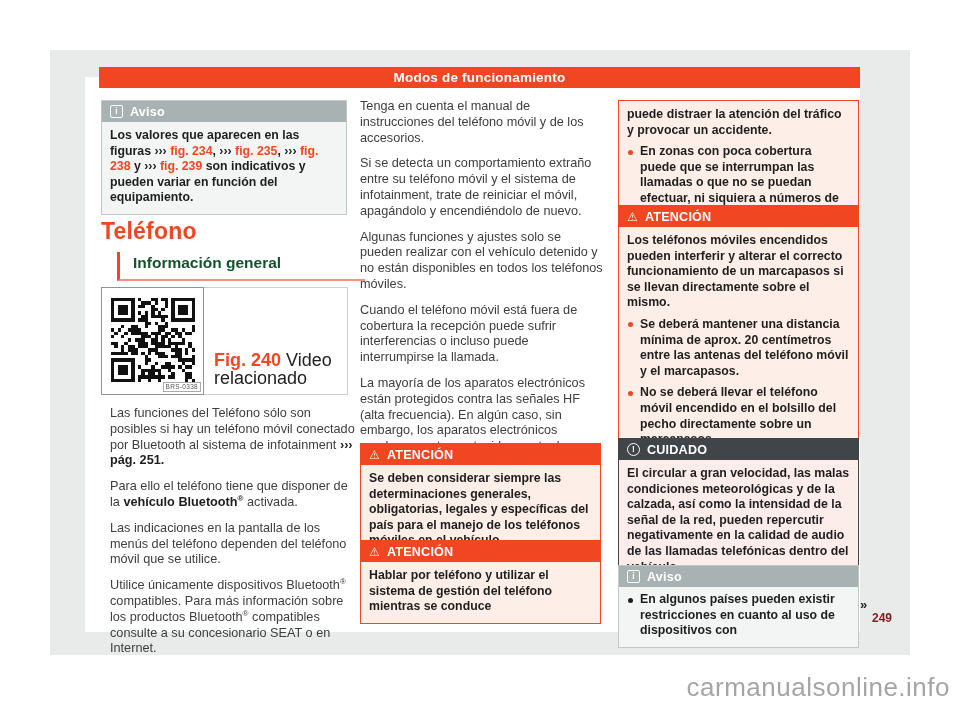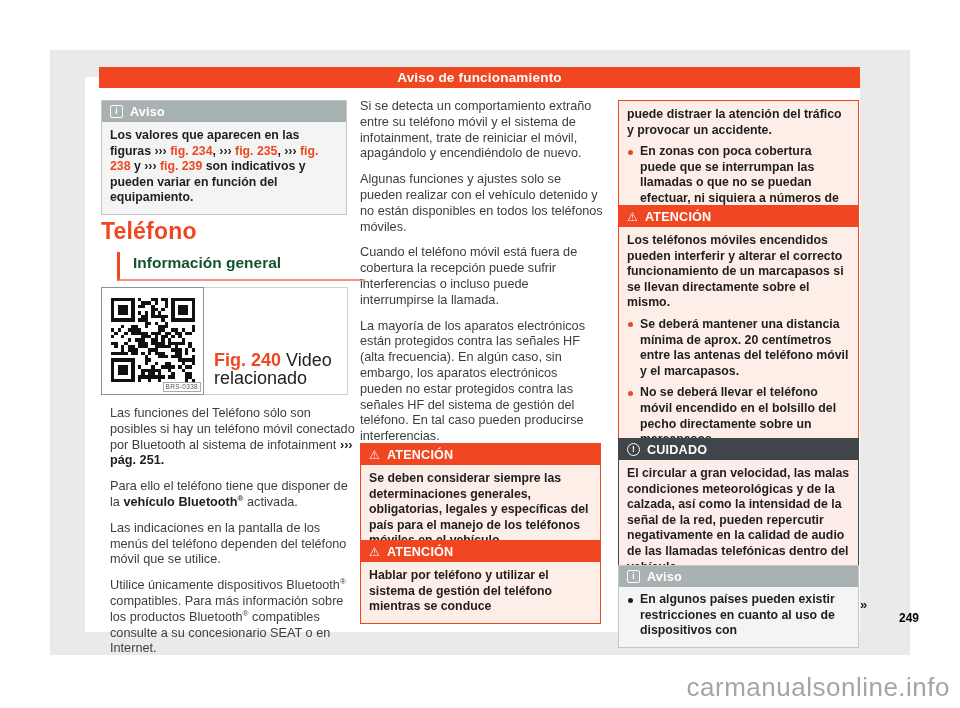--- a/index.html
+++ b/index.html
@@ -50,32 +50,32 @@
   .qr-cell svg{position:absolute;left:9px;top:10px;}
   .qr-tag{position:absolute;right:2px;bottom:2px;font-size:6.5px;line-height:8px;color:#555;border:1px solid #aaa;
           background:#fff;padding:0 2px;letter-spacing:.3px;}
   .fig-caption{position:absolute;left:112px;bottom:7px;width:128px;font-size:18px;line-height:18px;color:#222;}
   .fig-caption .fig-label{color:#f04722;font-weight:bold;}
 
   .left-paras{position:absolute;left:110px;top:406px;width:247px;}
   .mid-paras{position:absolute;left:360px;top:99px;width:243px;}
 
   .cont-mark{position:absolute;left:860px;top:597px;font-size:13px;font-weight:bold;color:#1e1e1e;}
-  .page-num{position:absolute;left:872px;top:611px;font-size:12px;font-weight:bold;color:#000000;margin-left:27px;}
+  .page-num{position:absolute;left:872px;top:611px;font-size:12px;font-weight:bold;color:#7f1d1d;}
   .watermark{position:absolute;right:10px;top:672px;font-size:26px;color:#a5a5a5;letter-spacing:.5px;}
 </style>
 </head>
 <body>
 
 <div class="canvas">
   <div class="frame"></div>
   <div class="sheet"></div>
 
   <div class="chapter-bar">
-    <span>Aviso de funcionamiento</span>
+    <span>Modos de funcionamiento</span>
   </div>
 
   <div class="box aviso-box" style="left:101px;top:100px;width:246px;">
     <div class="hd">
       <span class="sq-icon">i</span>
       <span>Aviso</span>
     </div>
     <div class="bd"><span>Los valores que aparecen en las figuras </span><span>››› </span><span class="ref">fig. 234</span><span>, </span><span>››› </span><span class="ref">fig. 235</span><span>, </span><span>››› </span><span class="ref">fig. 238</span><span> y </span><span>››› </span><span class="ref">fig. 239</span><span> son indicativos y pueden variar en función del equipamiento.</span></div>
   </div>
 
@@ -315,20 +315,21 @@
   </div>
 
   <div class="left-paras">
     <p class="para"><span>Las funciones del Teléfono sólo son posibles si hay un teléfono móvil conectado por Bluetooth al sistema de infotainment </span><span class="b">››› pág. 251.</span></p>
     <p class="para"><span>Para ello el teléfono tiene que disponer de la </span><span class="b">vehículo Bluetooth</span><span class="b sup">®</span><span> activada.</span></p>
     <p class="para"><span>Las indicaciones en la pantalla de los menús del teléfono dependen del teléfono móvil que se utilice.</span></p>
     <p class="para"><span>Utilice únicamente dispositivos Bluetooth</span><span class="sup">®</span><span> compatibles. Para más información sobre los productos Bluetooth</span><span class="sup">®</span><span> compatibles consulte a su concesionario SEAT o en Internet.</span></p>
   </div>
 
   <div class="mid-paras">
+    <p class="para">Tenga en cuenta el manual de instrucciones del teléfono móvil y de los accesorios.</p>
     <p class="para">Si se detecta un comportamiento extraño entre su teléfono móvil y el sistema de infotainment, trate de reiniciar el móvil, apagándolo y encendiéndolo de nuevo.</p>
     <p class="para">Algunas funciones y ajustes solo se pueden realizar con el vehículo detenido y no están disponibles en todos los teléfonos móviles.</p>
     <p class="para">Cuando el teléfono móvil está fuera de cobertura la recepción puede sufrir interferencias o incluso puede interrumpirse la llamada.</p>
     <p class="para">La mayoría de los aparatos electrónicos están protegidos contra las señales HF (alta frecuencia). En algún caso, sin embargo, los aparatos electrónicos pueden no estar protegidos contra las señales HF del sistema de gestión del teléfono. En tal caso pueden producirse interferencias.</p>
   </div>
 
   <div class="box warn-box" style="left:360px;top:443px;width:241px;">
     <div class="hd">
       <span class="tri-icon">⚠</span>
       <span>ATENCIÓN</span>

